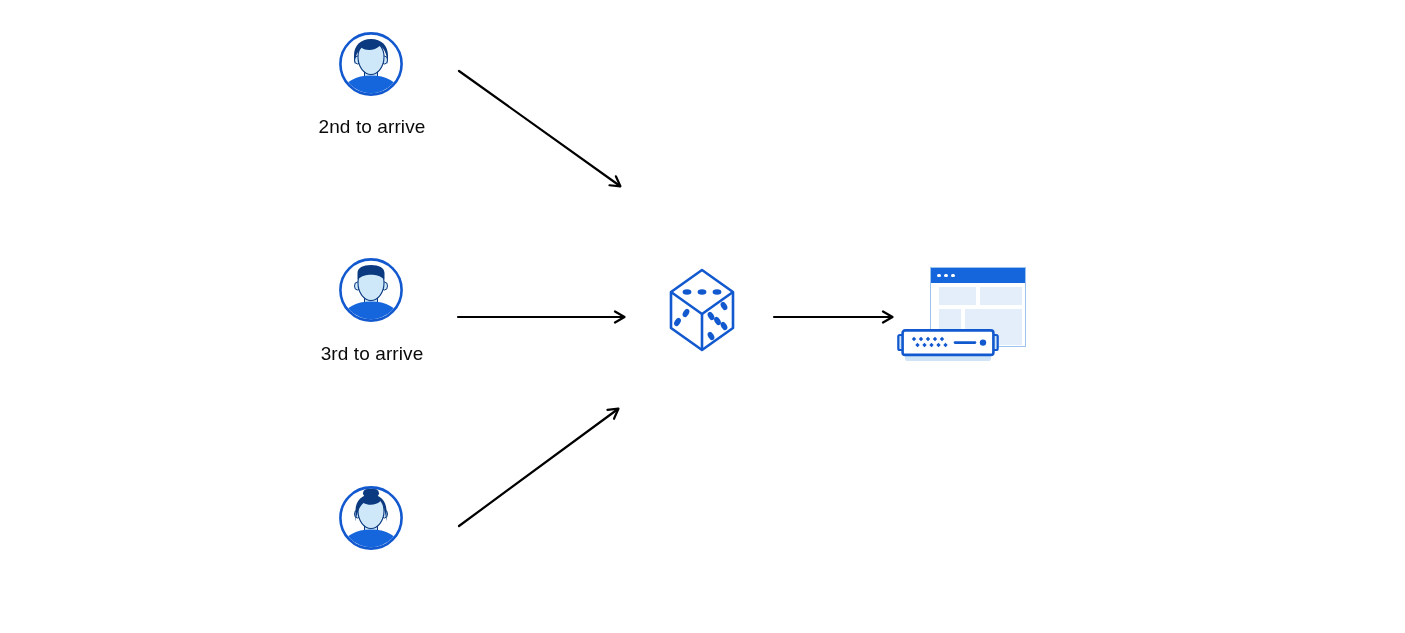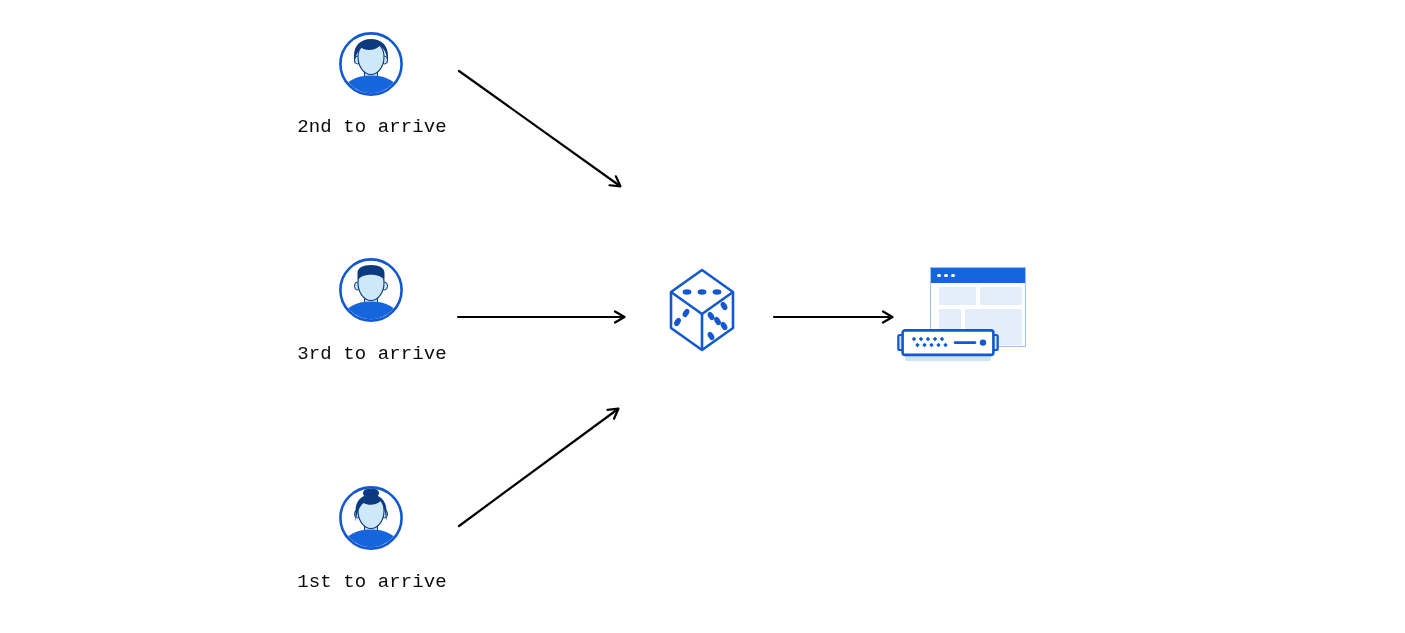--- a/index.html
+++ b/index.html
@@ -1,20 +1,20 @@
 <!DOCTYPE html>
 <html><head>
 <meta charset="utf-8">
 <style>
   html,body{margin:0;padding:0;background:#ffffff;}
   #canvas{
     position:relative;
     width:1405px;height:633px;
     background:#ffffff;
-    font-family:Liberation Mono, monospace;
+    font-family:Liberation Sans, sans-serif;
     overflow:hidden;
   }
   .abs{position:absolute;}
   .node-label{
     position:absolute;
     width:160px;
     text-align:center;
     font-size:19px;
     line-height:1.2;
     color:#0a0a0a;
@@ -116,21 +116,20 @@
     <g clip-path="url(#clipC)">
       <path d="M26.5,37 L26.5,48 L39.5,48 L39.5,37 Z" fill="#cfe8f9" stroke="#0b3a80" stroke-width="1"></path>
       <path d="M2,66 C4,52 16,44.5 33,44.5 C50,44.5 62,52 64,66 Z" fill="#1566dd"></path>
       <ellipse cx="19.5" cy="29" rx="3" ry="4" fill="#cfe8f9" stroke="#0b3a80" stroke-width="1"></ellipse>
       <ellipse cx="46.5" cy="29" rx="3" ry="4" fill="#cfe8f9" stroke="#0b3a80" stroke-width="1"></ellipse>
       <path d="M33,10.5 C25.3,10.5 20,17 20,26 C20,35.5 26,43.5 33,43.5 C40,43.5 46,35.5 46,26 C46,17 40.7,10.5 33,10.5 Z" fill="#cfe8f9" stroke="#0b3a80" stroke-width="1.1"></path>
       <ellipse cx="33" cy="8.2" rx="8" ry="5.6" fill="#0b3a80"></ellipse>
       <path d="M33,9.5 C24,9.5 17.5,16 17.5,25.5 L17.5,36.5 C19,29 20.5,22.5 25.5,18 C30.5,20.8 38.5,20.3 42.5,16 C46.3,19.8 47,27.5 48.5,36.5 L48.5,25.5 C48.5,16 42,9.5 33,9.5 Z" fill="#0b3a80"></path>
     </g>
   </svg>
-  <div class="node-label" style="left:292px;top:571px;">1st to arrive</div>
 
   <svg class="abs" style="left:669px;top:268px;" width="66" height="84" viewBox="0 0 66 84">
     <g stroke="#1259cf" stroke-width="2.6" stroke-linejoin="round" fill="#ffffff">
       <path d="M33,2 L64,24 L64,60 L33,82 L2,60 L2,24 Z"></path>
       <path d="M2,24 L33,46 L64,24" fill="none"></path>
       <path d="M33,46 L33,82" fill="none"></path>
     </g>
     <g fill="#1259cf">
 
       <ellipse cx="18" cy="24" rx="4.4" ry="2.8"></ellipse>

